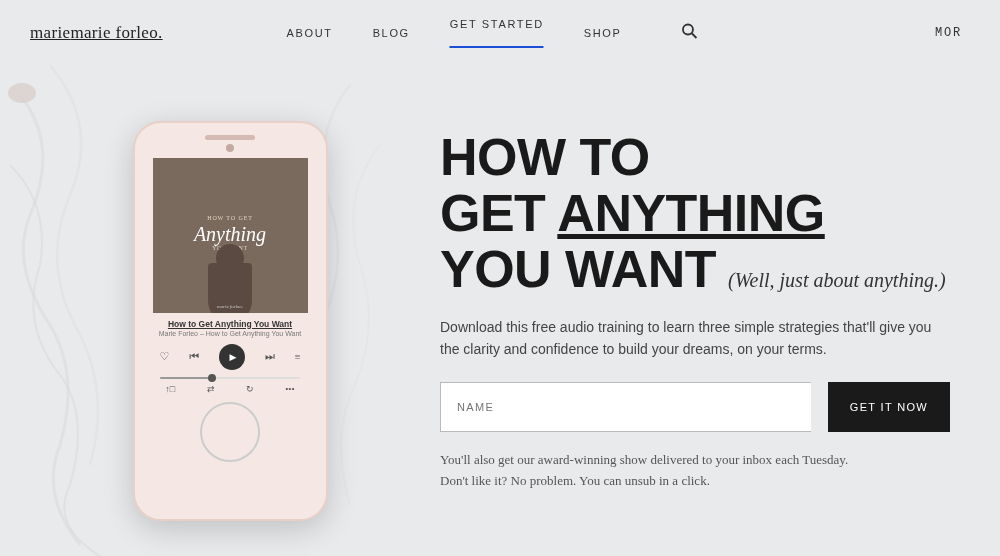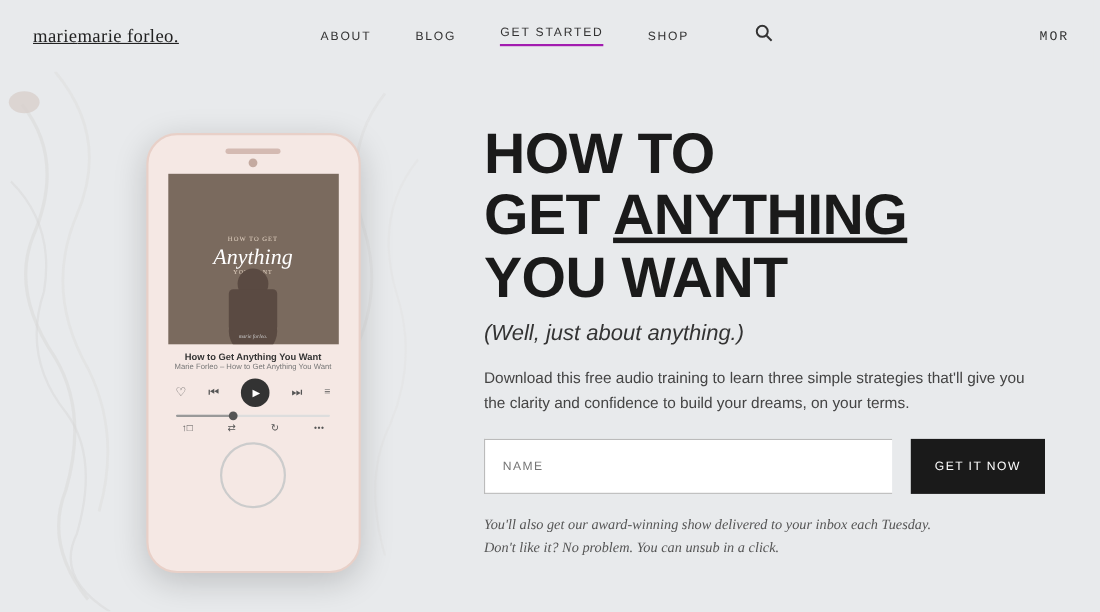--- a/index.html
+++ b/index.html
@@ -9,21 +9,21 @@
       height: 556px;
       background-color: #e8eaec;
       font-family: 'Georgia', serif;
       overflow: hidden;
       position: relative;
     }
 
     
     nav {
       position: absolute;
-      top: 0; left: 0; right: 6px;
+      top: 0; left: 0; right: 16px;
       height: 65px;
       background: #e8eaec;
       display: flex;
       align-items: center;
       padding: 0 20px;
       z-index: 10;
     }
 
     .nav-logo {
       font-family: Georgia, serif;
@@ -54,22 +54,22 @@
       font-family: Arial, Helvetica, sans-serif;
       font-size: 11px;
       letter-spacing: 0.15em;
       text-transform: uppercase;
       color: #333;
       text-decoration: none;
       cursor: pointer;
     }
 
     .nav-link.active {
-      border-bottom: 2px solid #a21caf;
-      padding-bottom: 4px;
+      border-bottom: 2px solid #1d4ed8;
+      padding-bottom: 16px;
     }
 
     .nav-search {
       margin-left: 20px;
       cursor: pointer;
       font-size: 16px;
       color: #333;
     }
 
     .nav-more {
@@ -197,20 +197,21 @@
       width: 100%;
       padding: 6px 12px 3px;
       text-align: center;
     }
 
     .track-title {
       font-family: Arial, sans-serif;
       font-size: 8.5px;
       font-weight: bold;
       color: #333;
+      text-decoration: underline;
     }
 
     .track-artist {
       font-family: Arial, sans-serif;
       font-size: 7px;
       color: #777;
       margin-top: 1px;
     }
 
     .phone-controls {
@@ -303,21 +304,21 @@
       letter-spacing: -0.01em;
       margin-bottom: 8px;
     }
 
     .headline-underline {
       text-decoration: underline;
       text-underline-offset: 3px;
     }
 
     .headline-sub {
-      font-family: Liberation Sans, sans-serif;
+      font-family: Liberation Serif, serif;
       font-style: italic;
       font-size: 20px;
       font-weight: normal;
       color: #333;
       display: inline;
       text-transform: none;
       letter-spacing: 0;
     }
 
     .headline-row3 {
@@ -374,21 +375,20 @@
       font-family: Arial, sans-serif;
       font-size: 11px;
       letter-spacing: 0.12em;
       text-transform: uppercase;
       cursor: pointer;
       white-space: nowrap;
     }
 
     .fine-print {
       font-family: Georgia, serif;
-      font-style: italic;
       font-size: 13px;
       color: #555;
       line-height: 1.6;
       max-width: 510px;
     }
 
     
     .cable-decoration {
       position: absolute;
       top: 0; left: 0;

